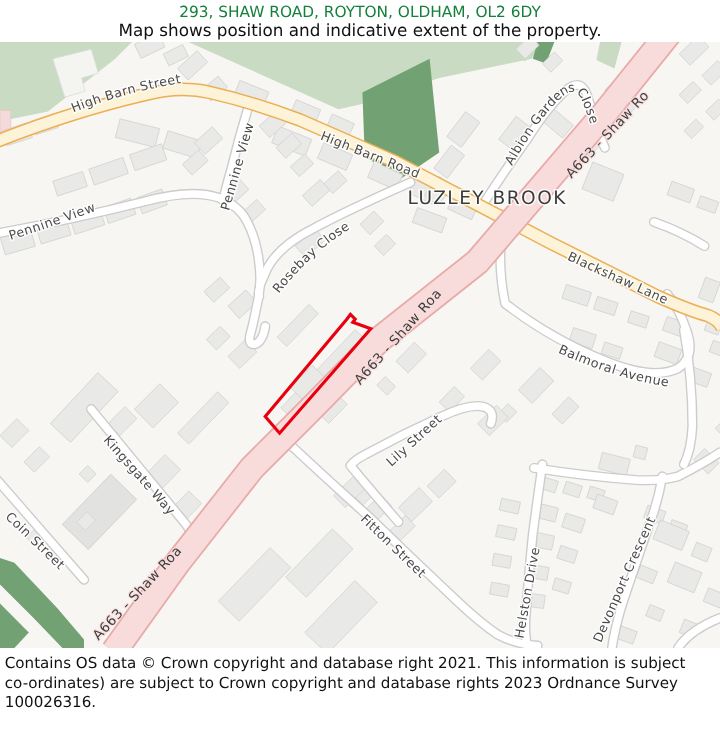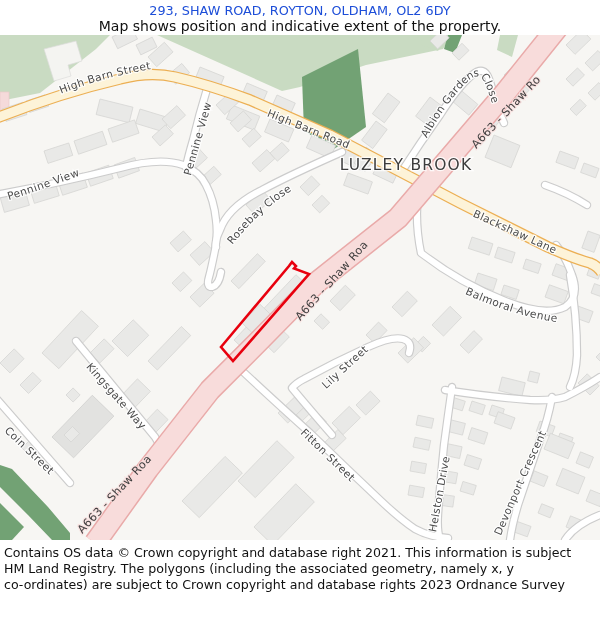--- a/index.html
+++ b/index.html
@@ -1,18 +1,18 @@
 <!DOCTYPE html>
 <html><head>
 <meta charset="utf-8">
 <style>
   html,body{margin:0;padding:0;background:#fff;}
   body{width:600px;height:625px;font-family:"DejaVu Sans","Liberation Sans",sans-serif;overflow:hidden;}
   .title-block{width:600px;height:35px;text-align:center;padding-top:3px;box-sizing:border-box;}
-  .title-line1{font-size:12.8px;line-height:16px;color:#1d4ed8;}
+  .title-line1{font-size:12.8px;line-height:16px;color:#15803d;}
   .title-line2{font-size:14px;line-height:15px;color:#111;}
   #map{display:block;}
   .footer{padding:5px 4px 4px 4px;}
   .footer div{font-size:12.6px;line-height:16.2px;color:#111;white-space:nowrap;}
   .bld{fill:#e9e9e7;stroke:#d4d4d2;stroke-width:0.7;}
   .bld-dk{fill:#e2e2e0;stroke:#cfcfcd;stroke-width:0.7;}
   .road-label{font-size:10.6px;fill:#4a4a4a;letter-spacing:0.4px;
     paint-order:stroke;stroke:rgba(255,255,255,0.85);stroke-width:2.4px;}
   .a-label{font-size:11.2px;fill:#3e3e3e;letter-spacing:0.5px;
     paint-order:stroke;stroke:rgba(248,220,219,0.8);stroke-width:2.2px;}
@@ -266,15 +266,15 @@
     <text class="road-label" dominant-baseline="middle"><textPath href="#tpCoin">Coin Street</textPath></text>
     <text class="road-label" dominant-baseline="middle"><textPath href="#tpFitton">Fitton Street</textPath></text>
     <text class="road-label" dominant-baseline="middle"><textPath href="#tpHelston">Helston Drive</textPath></text>
     <text class="road-label" dominant-baseline="middle"><textPath href="#tpDevonport">Devonport Crescent</textPath></text>
     <text class="place-label" x="406" y="135" text-anchor="middle">LUZLEY BROOK</text>
   </g>
 </svg>
 
 <div class="footer">
   <div>Contains OS data © Crown copyright and database right 2021. This information is subject</div>
-  <div>HM Land Registry. The polygons (including the associated geometry, namely x, y</div>
   <div>co-ordinates) are subject to Crown copyright and database rights 2023 Ordnance Survey</div>
+  <div>100026316.</div>
 </div>
 
 </body></html>

